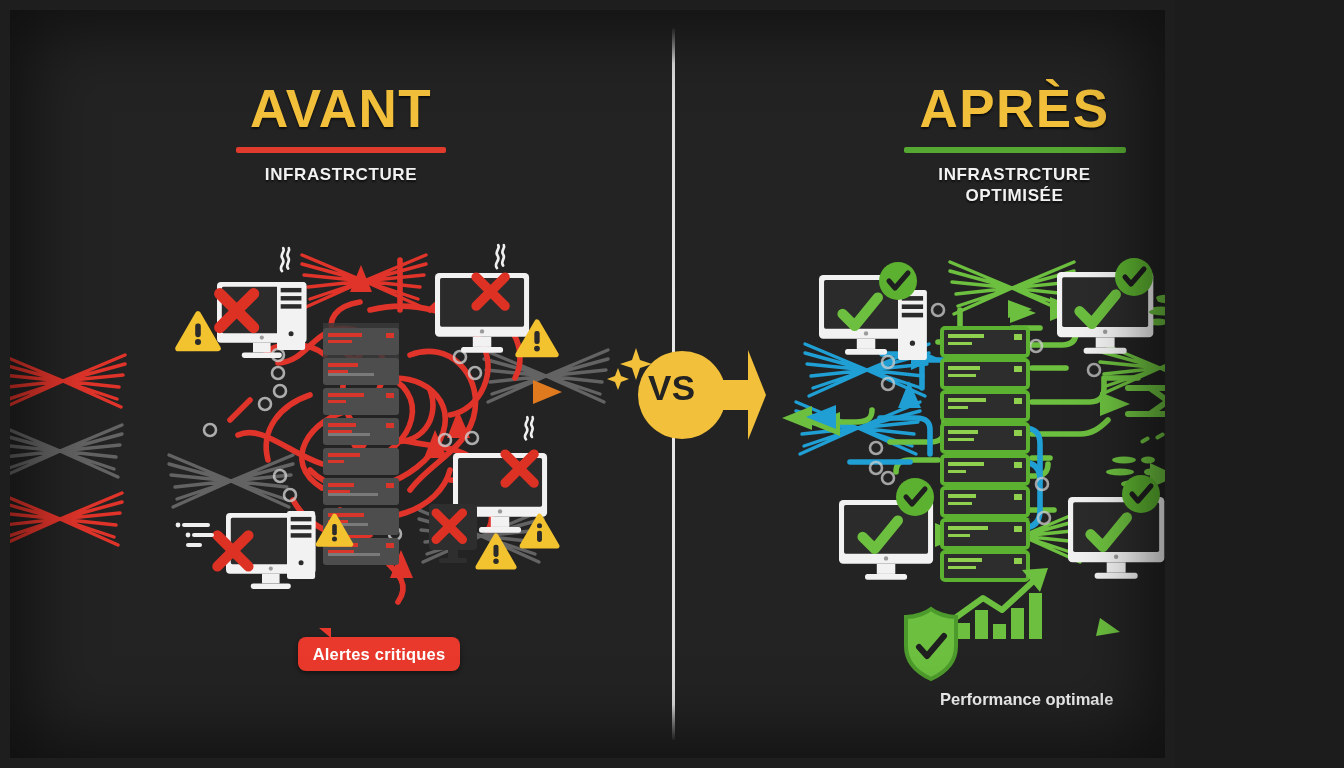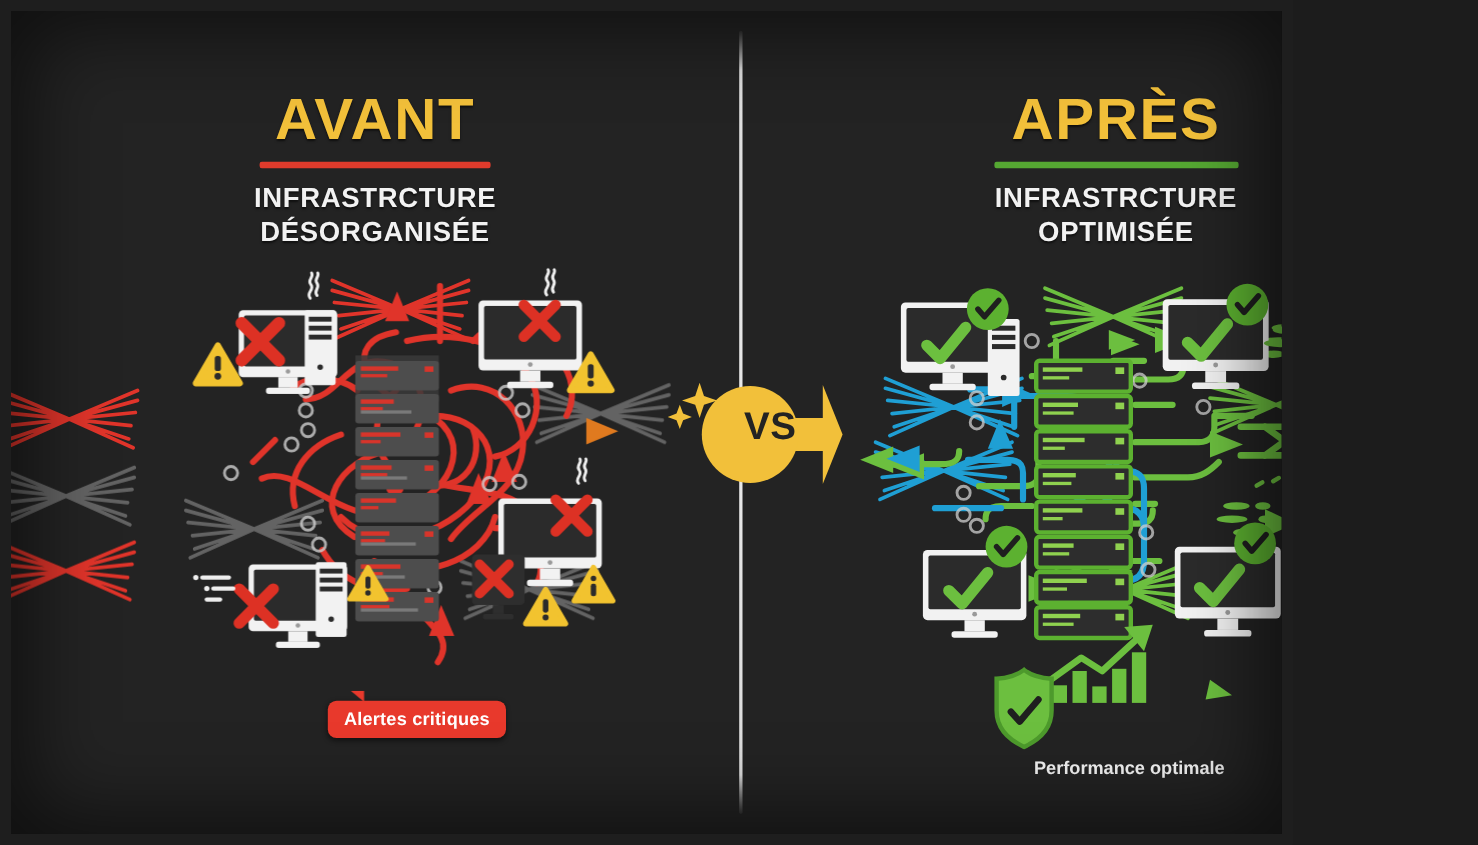--- a/index.html
+++ b/index.html
@@ -55,40 +55,40 @@
   }
   .rule {
     width: 206px;
     height: 6px;
     margin: 12px auto 12px auto;
     border-radius: 2px;
   }
   .rule.red   { background: #e03b2c; width: 210px;}
   .rule.green { background: #55a832; width: 222px;}
   .subhead {
-    font-size: 25px;
+    font-size: 17px;
     font-weight: bold;
     letter-spacing: .6px;
     color: #f2f2f2;
     line-height: 1.22;
     text-shadow: 0 2px 2px rgba(0,0,0,.6);
   }
 
   
   .vs-wrap {
     position: absolute;
     left: 596px;
     top: 322px;
     width: 170px;
     height: 126px;
   }
   .vs-text{
     position:absolute;
     left: 42px; top: 36px;
-    width: 76px; text-align:right;
+    width: 76px; text-align:left;
     font-size: 35px; font-weight: bold;
     color:#232323; letter-spacing:.5px;
     z-index: 4;
     pointer-events:none;
   }
 
   
   .pill {
     position: absolute;
     display: flex;
@@ -135,21 +135,20 @@
 
 <div class="stage">
 
   <div class="divider"></div>
 
   <div class="panel left">
     <div class="head left">
       <div class="kicker">AVANT</div>
       <div class="rule red"></div>
       <div class="subhead">INFRASTRCTURE</div>
-      <div class="subhead">DÉSORGANISÉE</div>
     </div>
   </div>
 
   <div class="panel right">
     <div class="head right">
       <div class="kicker">APRÈS</div>
       <div class="rule green"></div>
       <div class="subhead">INFRASTRCTURE</div>
       <div class="subhead">OPTIMISÉE</div>
     </div>

